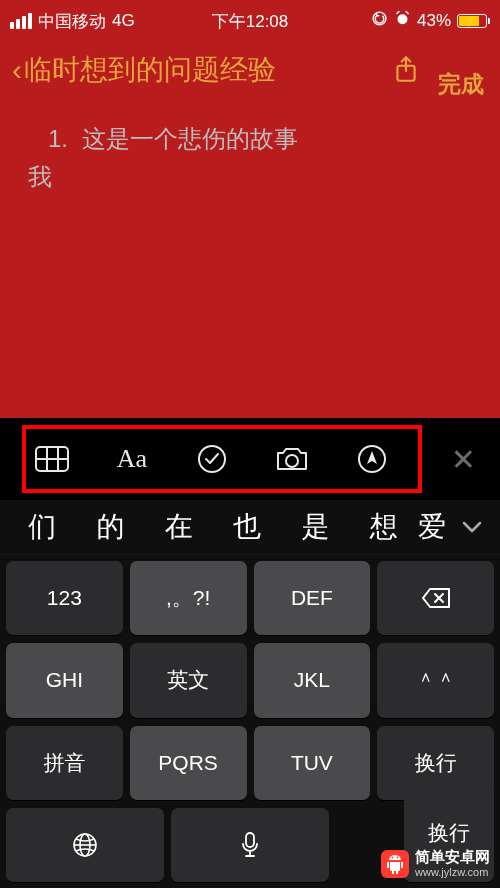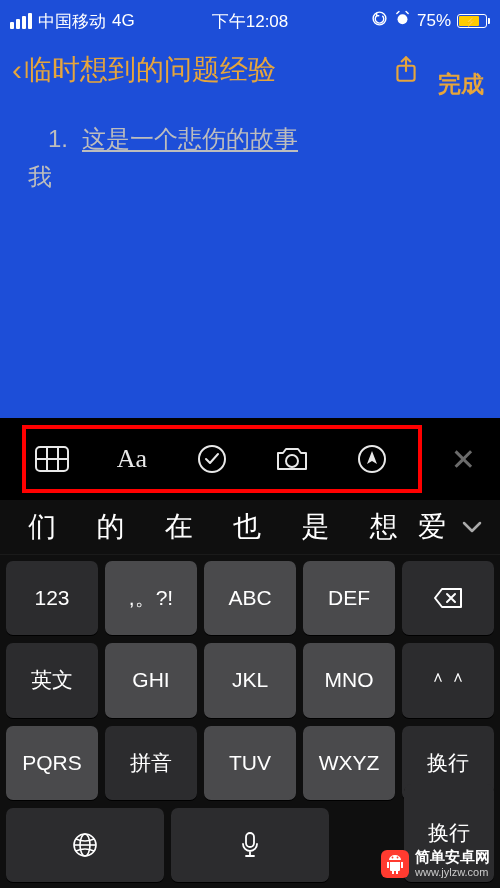--- a/index.html
+++ b/index.html
@@ -1,17 +1,17 @@
 <!DOCTYPE html>
 <html><head>
 <meta charset="utf-8">
 <style>
   * { box-sizing: border-box; margin: 0; padding: 0; }
   html, body { width: 500px; height: 888px; overflow: hidden; background: #000; font-family: -apple-system, "Helvetica Neue", Arial, sans-serif; }
-  .screen { width: 500px; height: 888px; background: #1d4ed8; position: relative; }
+  .screen { width: 500px; height: 888px; background: #b91c1c; position: relative; }
 
   
   .status-bar { height: 42px; display: flex; align-items: center; justify-content: space-between; padding: 0 10px; color: #fff; font-size: 17px; font-weight: 500; }
   .status-left { display: flex; align-items: center; gap: 6px; }
   .status-center { position: absolute; left: 50%; transform: translateX(-50%); }
   .status-right { display: flex; align-items: center; gap: 6px; }
   .signal-bars { display: flex; align-items: flex-end; gap: 2px; }
   .signal-bars span { width: 4px; background: #fff; border-radius: 1px; display: block; }
   .sb1 { height: 7px; } .sb2 { height: 10px; } .sb3 { height: 13px; } .sb4 { height: 16px; }
   .battery { display: flex; align-items: center; }
@@ -26,21 +26,21 @@
   .nav-back .chev { font-size: 30px; font-weight: 300; margin-right: 2px; }
   .nav-title { color: #e6a53c; font-size: 28px; white-space: nowrap; overflow: hidden; text-overflow: ellipsis; flex: 0 1 auto; }
   .nav-spacer { flex: 1; }
   .nav-share { color: #e6a53c; width: 40px; display: flex; justify-content: center; cursor: pointer; }
   .nav-done { color: #e6a53c; font-size: 23px; font-weight: 600; cursor: pointer; padding: 0 4px; margin-top: 28px; }
 
   
   .content { padding: 22px 28px; color: #bdbdbd; font-size: 24px; line-height: 1.6; }
   .content-line1 { display: flex; gap: 14px; }
   .list-num { color: #bdbdbd; padding-left: 20px; }
-  .line1-text { text-decoration: underline; text-underline-offset: 3px; }
+  .line1-text { text-underline-offset: 3px; }
   .line2-text { padding-left: 0px; }
 
   
   .toolbar-wrap { position: absolute; left: 0; right: 0; top: 418px; height: 82px; background: #000; display: flex; align-items: center; padding: 0 14px; }
   .toolbar-highlight { position: absolute; left: 22px; top: 425px; width: 400px; height: 68px; border: 4px solid #ff0000; pointer-events: none; z-index: 5; }
   .toolbar-items { display: flex; align-items: center; gap: 40px; flex: 1; padding-left: 18px; }
   .toolbar-btn { width: 40px; height: 40px; display: flex; align-items: center; justify-content: center; color: #e8e8e8; cursor: pointer; }
   .toolbar-close { color: #6b6b6b; font-size: 30px; font-weight: 300; cursor: pointer; padding: 0 10px; }
 
   
@@ -90,21 +90,21 @@
             <path d="M8 8 a6 6 0 1 0 8 0"></path>
             <path d="M8 8 l0 -3 m0 3 l3 0" stroke-linecap="round"></path>
           </svg>
       </span>
       <span>
         <svg width="17" height="17" viewBox="0 0 24 24" fill="#fff">
             <circle cx="12" cy="13" r="7"></circle>
             <path d="M4 5 L7 2 M20 5 L17 2" stroke="#fff" stroke-width="2" stroke-linecap="round"></path>
           </svg>
       </span>
-      <span>75%</span>
+      <span>43%</span>
       <div class="battery">
         <div class="battery-body">
             <div class="battery-fill"></div>
             <span class="bolt">⚡</span>
           </div>
         <div class="battery-tip"></div>
       </div>
     </div>
   </div>
 
@@ -178,41 +178,38 @@
         <svg width="20" height="12" viewBox="0 0 20 12" fill="none" stroke="#aaa" stroke-width="2.5">
             <path d="M2 2 L10 10 L18 2" stroke-linecap="round" stroke-linejoin="round"></path>
           </svg>
       </div>
     </div>
 
     <div class="key-rows">
       <div class="key-row">
         <div class="key dark label-cn">123</div>
         <div class="key">,。?!</div>
-        <div class="key">ABC</div>
         <div class="key">DEF</div>
         <div class="key dark">
           <svg width="30" height="22" viewBox="0 0 30 22" fill="none" stroke="#fff" stroke-width="2">
               <path d="M9 2 L28 2 L28 20 L9 20 L2 11 Z" stroke-linejoin="round"></path>
               <path d="M14 7 L22 15 M22 7 L14 15" stroke-linecap="round"></path>
             </svg>
         </div>
       </div>
       <div class="key-row">
+        <div class="key">GHI</div>
         <div class="key dark label-cn">英文</div>
-        <div class="key">GHI</div>
         <div class="key">JKL</div>
-        <div class="key">MNO</div>
         <div class="key dark" style="font-size:20px;">＾＾</div>
       </div>
       <div class="key-row" style="position:relative;">
+        <div class="key dark label-cn">拼音</div>
         <div class="key">PQRS</div>
-        <div class="key dark label-cn">拼音</div>
         <div class="key">TUV</div>
-        <div class="key">WXYZ</div>
         <div class="key dark key-enter" style="flex:1;">换行</div>
       </div>
       <div class="key-row">
         <div class="key dark">
           <svg width="26" height="26" viewBox="0 0 26 26" fill="none" stroke="#fff" stroke-width="1.6">
               <circle cx="13" cy="13" r="11"></circle>
               <ellipse cx="13" cy="13" rx="5" ry="11"></ellipse>
               <line x1="2" y1="13" x2="24" y2="13"></line>
               <path d="M4 7 Q13 11 22 7 M4 19 Q13 15 22 19"></path>
             </svg>

